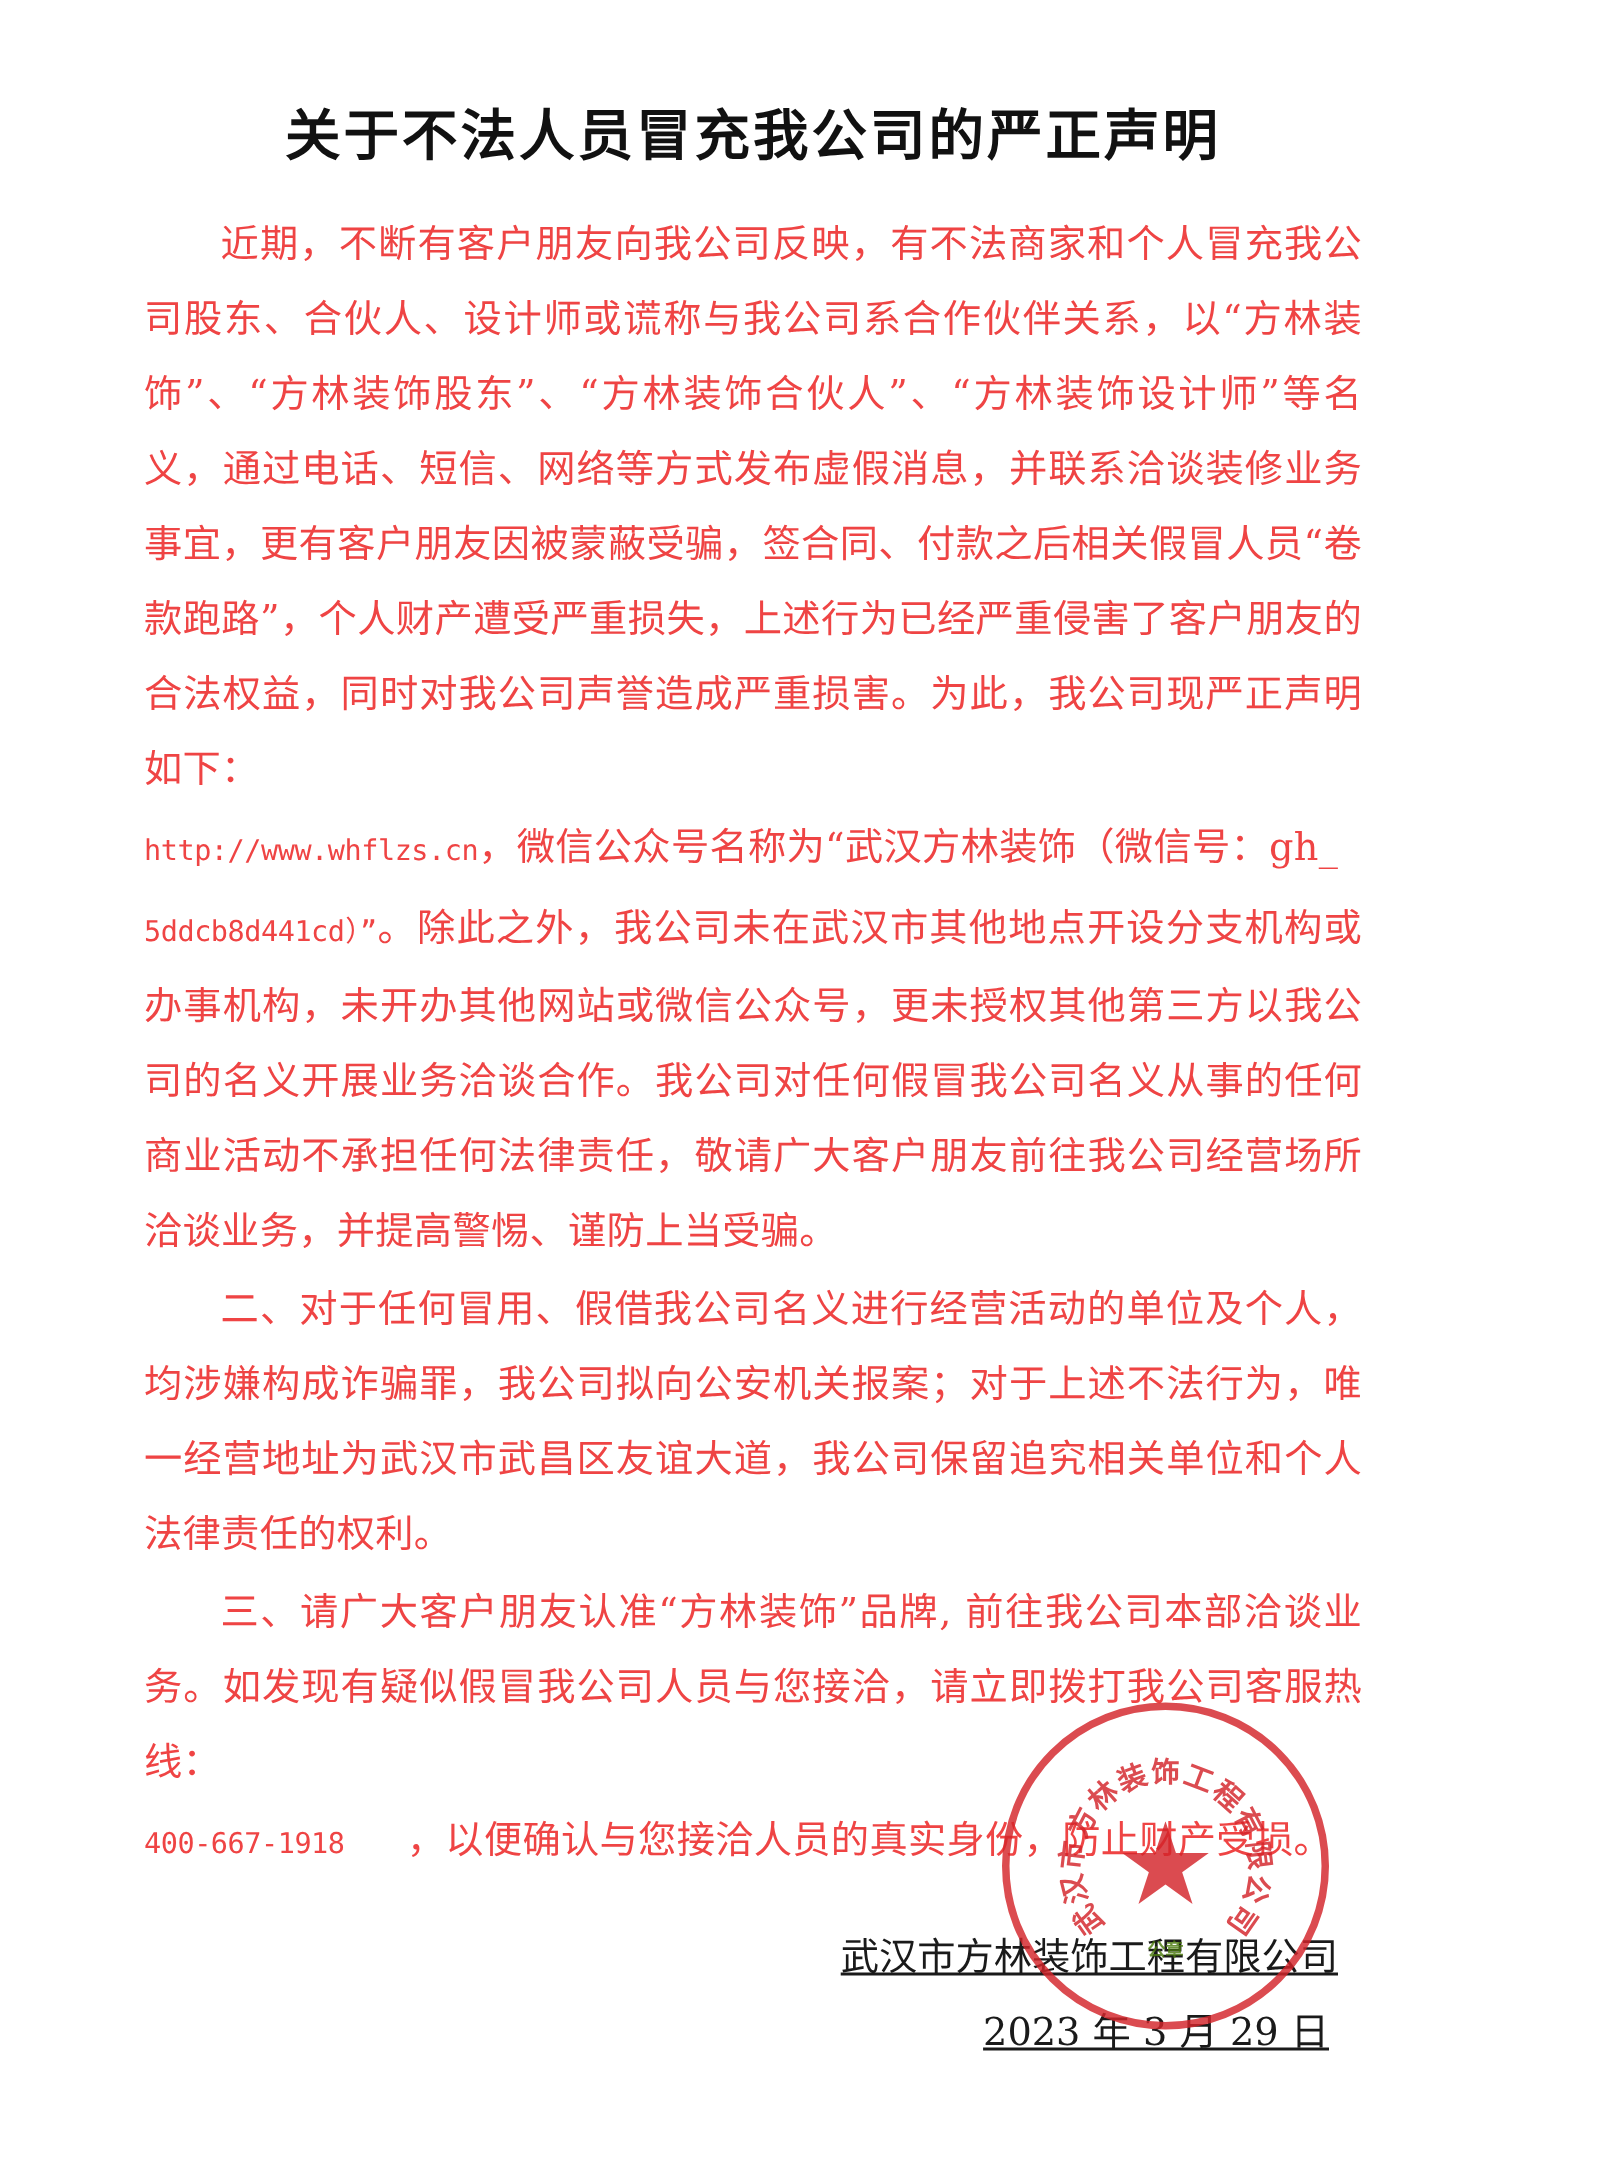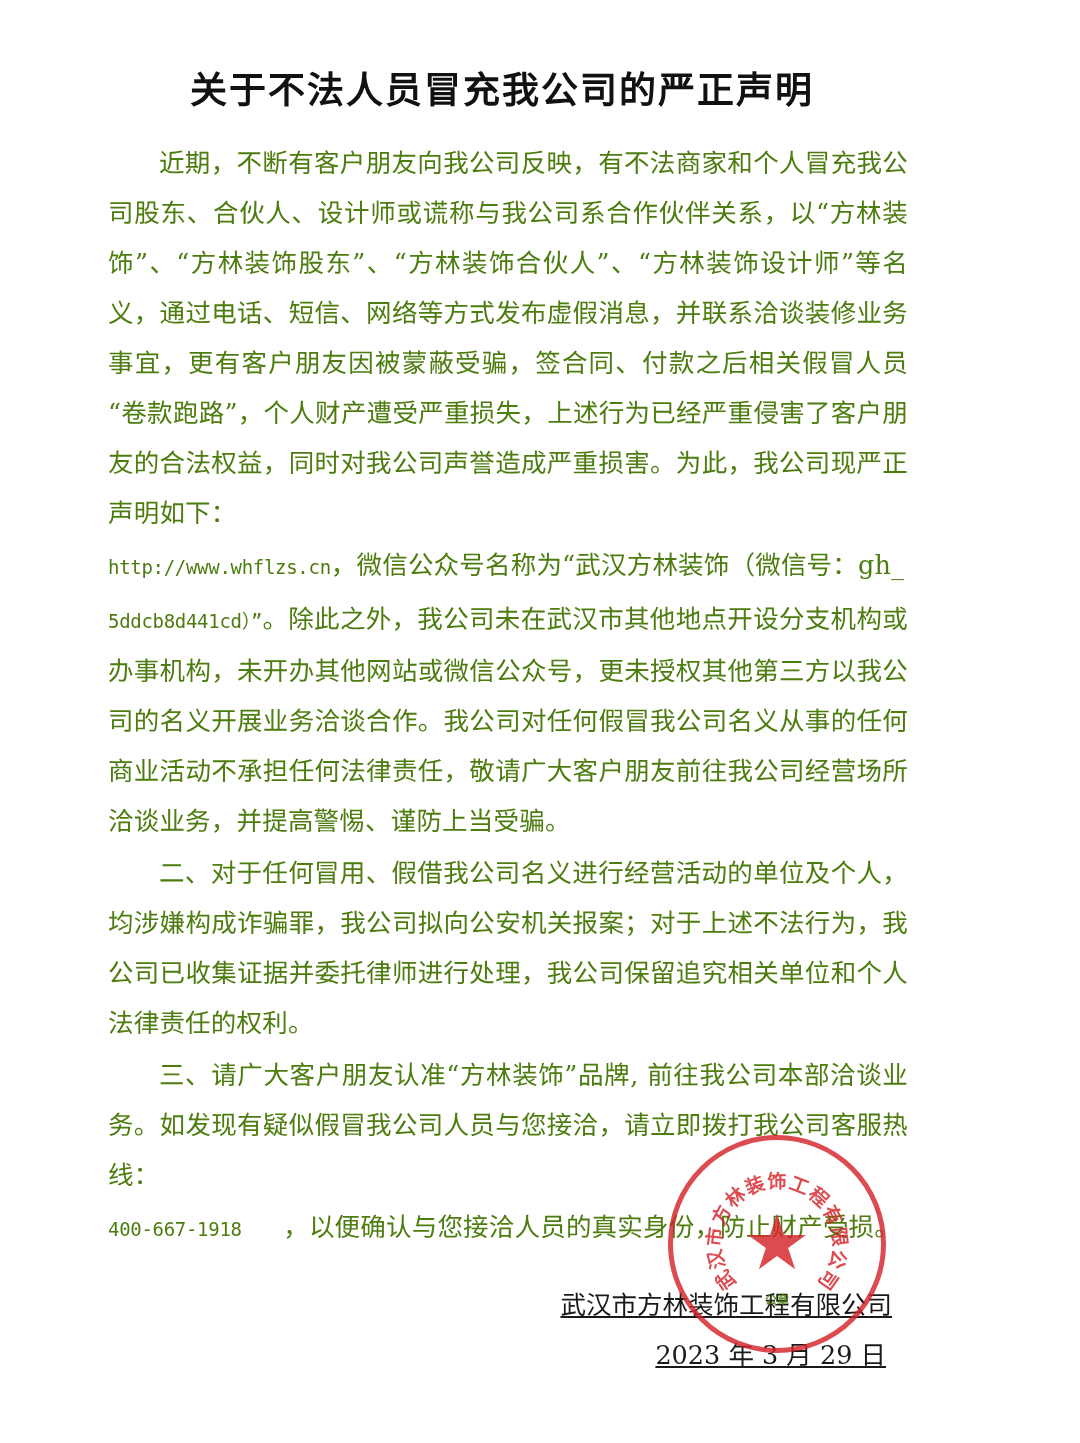--- a/index.html
+++ b/index.html
@@ -31,22 +31,21 @@
     margin: 14px 0 24px 0;
     font-family: "DejaVu Serif", "Liberation Serif", serif;
     color: #111;
   }
   .body-text {
     font-size: 25.5px;
     line-height: 50px;
     text-align: justify;
     text-justify: inter-ideograph;
     letter-spacing: 0.2px;
-    color: #4d7c0f;
-    margin-left: 12px;
+    color: #ef4444;
   }
   .para {
     margin: 0 0 2px 0;
     text-indent: 2em;
   }
   .para.no-indent {
     text-indent: 0;
   }
   .mono {
     font-family: "DejaVu Sans Mono", "Liberation Mono", monospace;
@@ -135,21 +134,21 @@
 
   <div class="body-text">
 
     <p class="para">近期，不断有客户朋友向我公司反映，有不法商家和个人冒充我公司股东、合伙人、设计师或谎称与我公司系合作伙伴关系，以“方林装饰”、“方林装饰股东”、“方林装饰合伙人”、“方林装饰设计师”等名义，通过电话、短信、网络等方式发布虚假消息，并联系洽谈装修业务事宜，更有客户朋友因被蒙蔽受骗，签合同、付款之后相关假冒人员“卷款跑路”，个人财产遭受严重损失，上述行为已经严重侵害了客户朋友的合法权益，同时对我公司声誉造成严重损害。为此，我公司现严正声明如下：</p>
 
 
     <p class="para no-indent"><span class="mono">http://www.whflzs.cn</span><span>，微信公众号名称为“武汉方林装饰（微信号：gh_</span></p>
 
     <p class="para no-indent"><span class="mono">5ddcb8d441cd）”</span><span>。除此之外，我公司未在武汉市其他地点开设分支机构或办事机构，未开办其他网站或微信公众号，更未授权其他第三方以我公司的名义开展业务洽谈合作。我公司对任何假冒我公司名义从事的任何商业活动不承担任何法律责任，敬请广大客户朋友前往我公司经营场所洽谈业务，并提高警惕、谨防上当受骗。</span></p>
 
-    <p class="para">二、对于任何冒用、假借我公司名义进行经营活动的单位及个人，均涉嫌构成诈骗罪，我公司拟向公安机关报案；对于上述不法行为，我公司已收集证据并委托律师进行处理，我公司保留追究相关单位和个人法律责任的权利。</p>
+    <p class="para">二、对于任何冒用、假借我公司名义进行经营活动的单位及个人，均涉嫌构成诈骗罪，我公司拟向公安机关报案；对于上述不法行为，唯一经营地址为武汉市武昌区友谊大道，我公司保留追究相关单位和个人法律责任的权利。</p>
 
     <p class="para">三、请广大客户朋友认准“方林装饰”品牌, 前往我公司本部洽谈业务。如发现有疑似假冒我公司人员与您接洽，请立即拨打我公司客服热线：</p>
 
     <p class="para no-indent"><span class="mono">400-667-1918</span><span>&nbsp;&nbsp;&nbsp;&nbsp;&nbsp;</span><span>，以便确认与您接洽人员的真实身份，防止财产受损。</span></p>
 
 
   </div>
 
   <div class="sign-block">
     <span class="sign-line">武汉市方林装饰工程有限公司</span>

